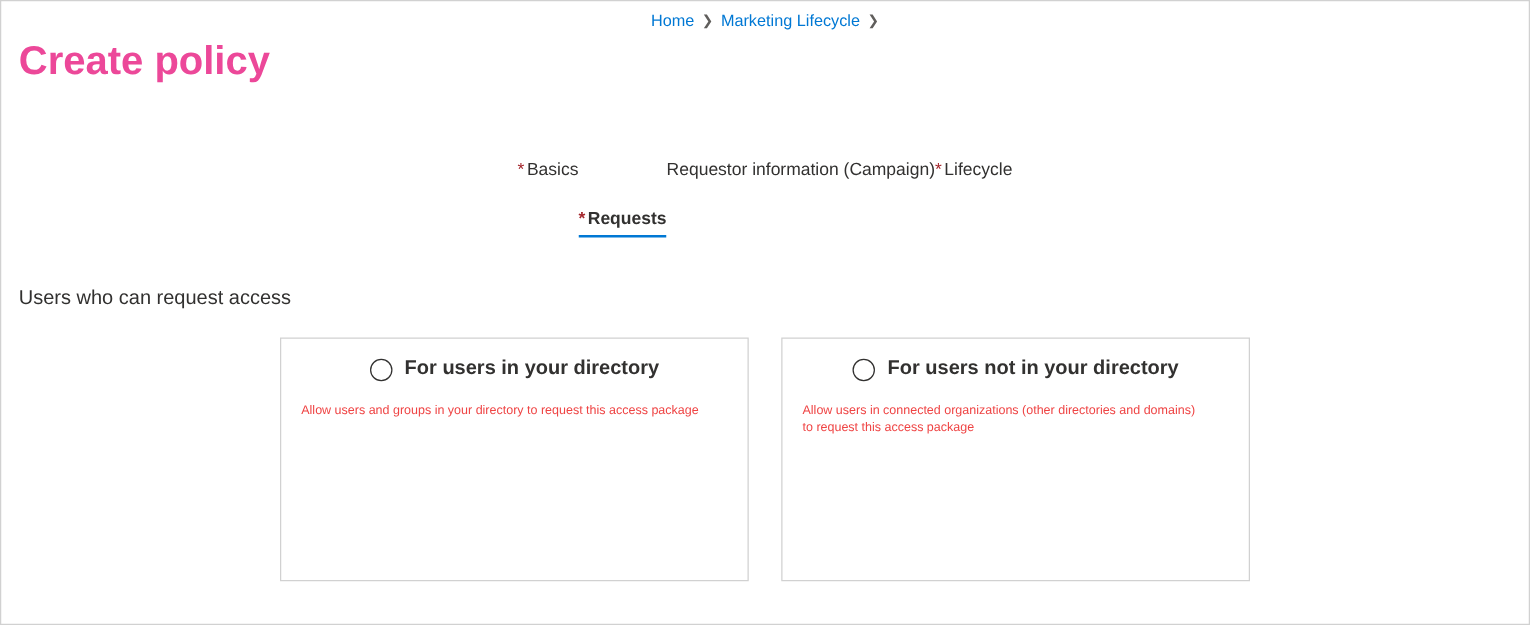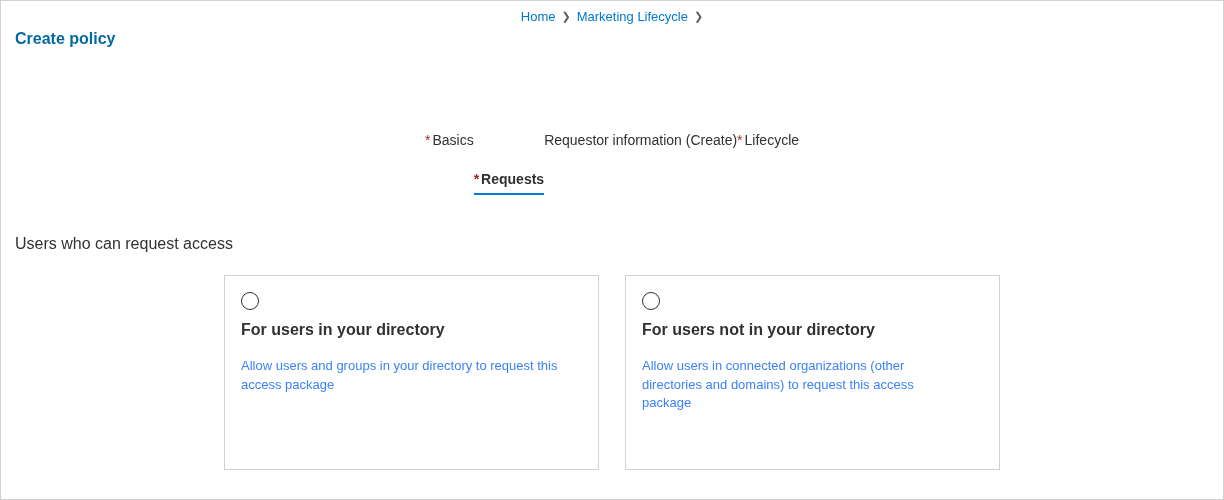--- a/index.html
+++ b/index.html
@@ -28,24 +28,24 @@
     }
     .breadcrumb-item {
       color: #0078d4;
       cursor: pointer;
     }
     .breadcrumb-sep {
       color: #605e5c;
       font-size: 11px;
     }
     .page-title {
-      font-size: 16px;
+      font-size: 32px;
       font-weight: 600;
-      color: #0369a1;
-      margin-bottom: 84px;
+      color: #ec4899;
+      margin-bottom: 60px;
     }
     .tabs {
       display: flex;
       margin-bottom: 44px;
     }
     .tab {
       font-size: 14px;
       color: #323130;
       cursor: pointer;
       padding-bottom: 4px;
@@ -88,21 +88,20 @@
     }
     .option-card.highlighted {
       outline: 3px solid #e60000;
       outline-offset: 6px;
     }
     .option-header {
       display: flex;
       align-items: flex-start;
       gap: 10px;
       margin-bottom: 16px;
-      flex-direction: column;
     }
     .radio {
       width: 18px;
       height: 18px;
       border: 1.4px solid #323130;
       border-radius: 50%;
       flex-shrink: 0;
       margin-top: 2px;
       position: relative;
     }
@@ -120,22 +119,22 @@
       left: 50%;
       transform: translate(-50%, -50%);
     }
     .option-title {
       font-size: 16px;
       font-weight: 700;
       color: #323130;
       line-height: 1.3;
     }
     .option-desc {
-      font-size: 13px;
-      color: #3b82f6;
+      font-size: 10px;
+      color: #ef4444;
       line-height: 1.45;
       max-width: 320px;
     }
   </style>
 </head>
 <body>
 
 <nav class="breadcrumb">
   <span class="breadcrumb-item">Home</span>
   <span class="breadcrumb-sep">❯</span>
@@ -146,21 +145,21 @@
 <h1 class="page-title">Create policy</h1>
 
 <div class="tabs">
   <div class="tab">
     <span class="asterisk">*</span><span>Basics</span>
   </div>
   <div class="tab active">
     <span class="asterisk">*</span><span>Requests</span>
   </div>
   <div class="tab">
-    <span>Requestor information (Create)</span>
+    <span>Requestor information (Campaign)</span>
   </div>
   <div class="tab">
     <span class="asterisk">*</span><span>Lifecycle</span>
   </div>
 </div>
 
 <h2 class="section-heading">Users who can request access</h2>
 
 <div class="options-row">
   <div class="option-card">

